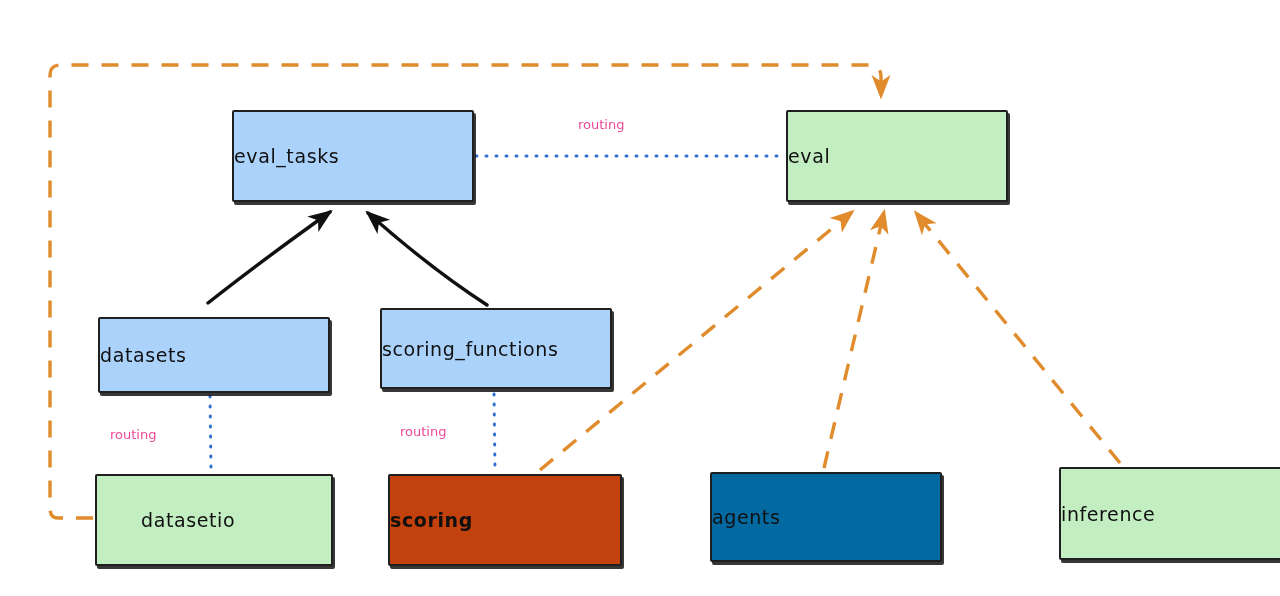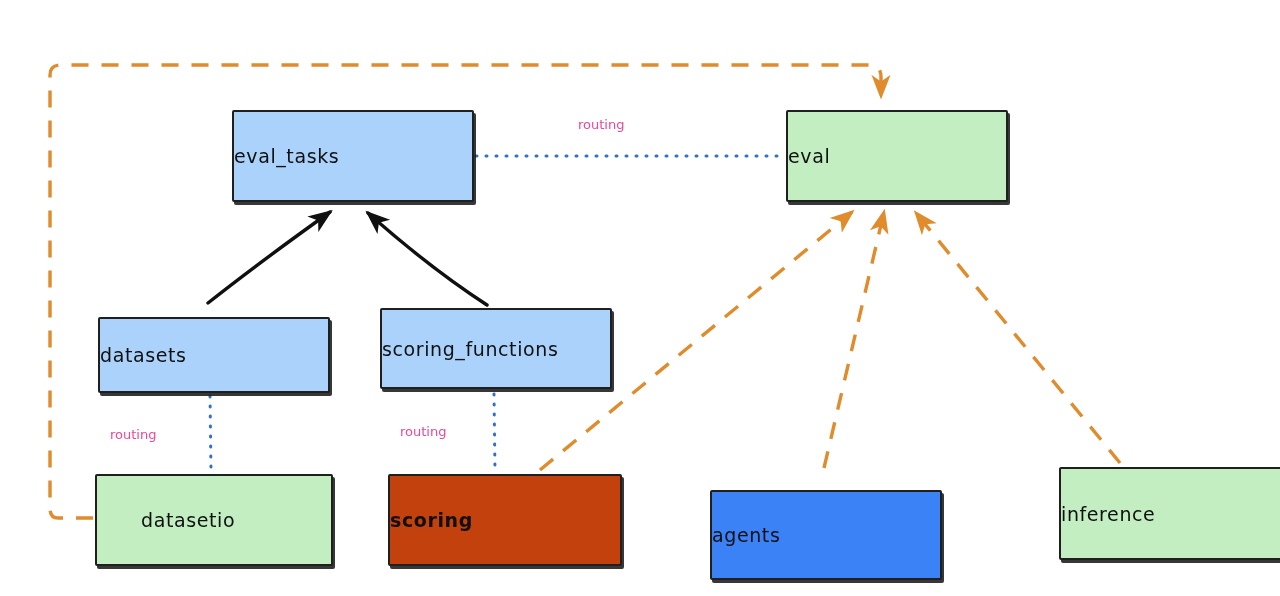--- a/index.html
+++ b/index.html
@@ -108,21 +108,21 @@
 </div>
 
 <div class="node" style="left:95px; top:474px; width:238px; height:92px; background:#c2eec1;padding-left:44px;">
   <span class="node-label">datasetio</span>
 </div>
 
 <div class="node" style="left:388px; top:474px; width:234px; height:92px; background:#c2410c;font-weight:bold;">
   <span class="node-label">scoring</span>
 </div>
 
-<div class="node" style="left:710px; top:472px; width:232px; height:90px; background:#3b82f6;margin-top:18px;">
+<div class="node" style="left:710px; top:472px; width:232px; height:90px; background:#0369a1;">
   <span class="node-label">agents</span>
 </div>
 
 <div class="node" style="left:1023px; top:467px; width:230px; height:93px; background:#c2eec1;margin-left:36px;">
   <span class="node-label">inference</span>
 </div>
 
 <span class="edge-label" style="left:578px; top:117px;">routing</span>
 <span class="edge-label" style="left:110px; top:427px;">routing</span>
 <span class="edge-label" style="left:400px; top:424px;">routing</span>

